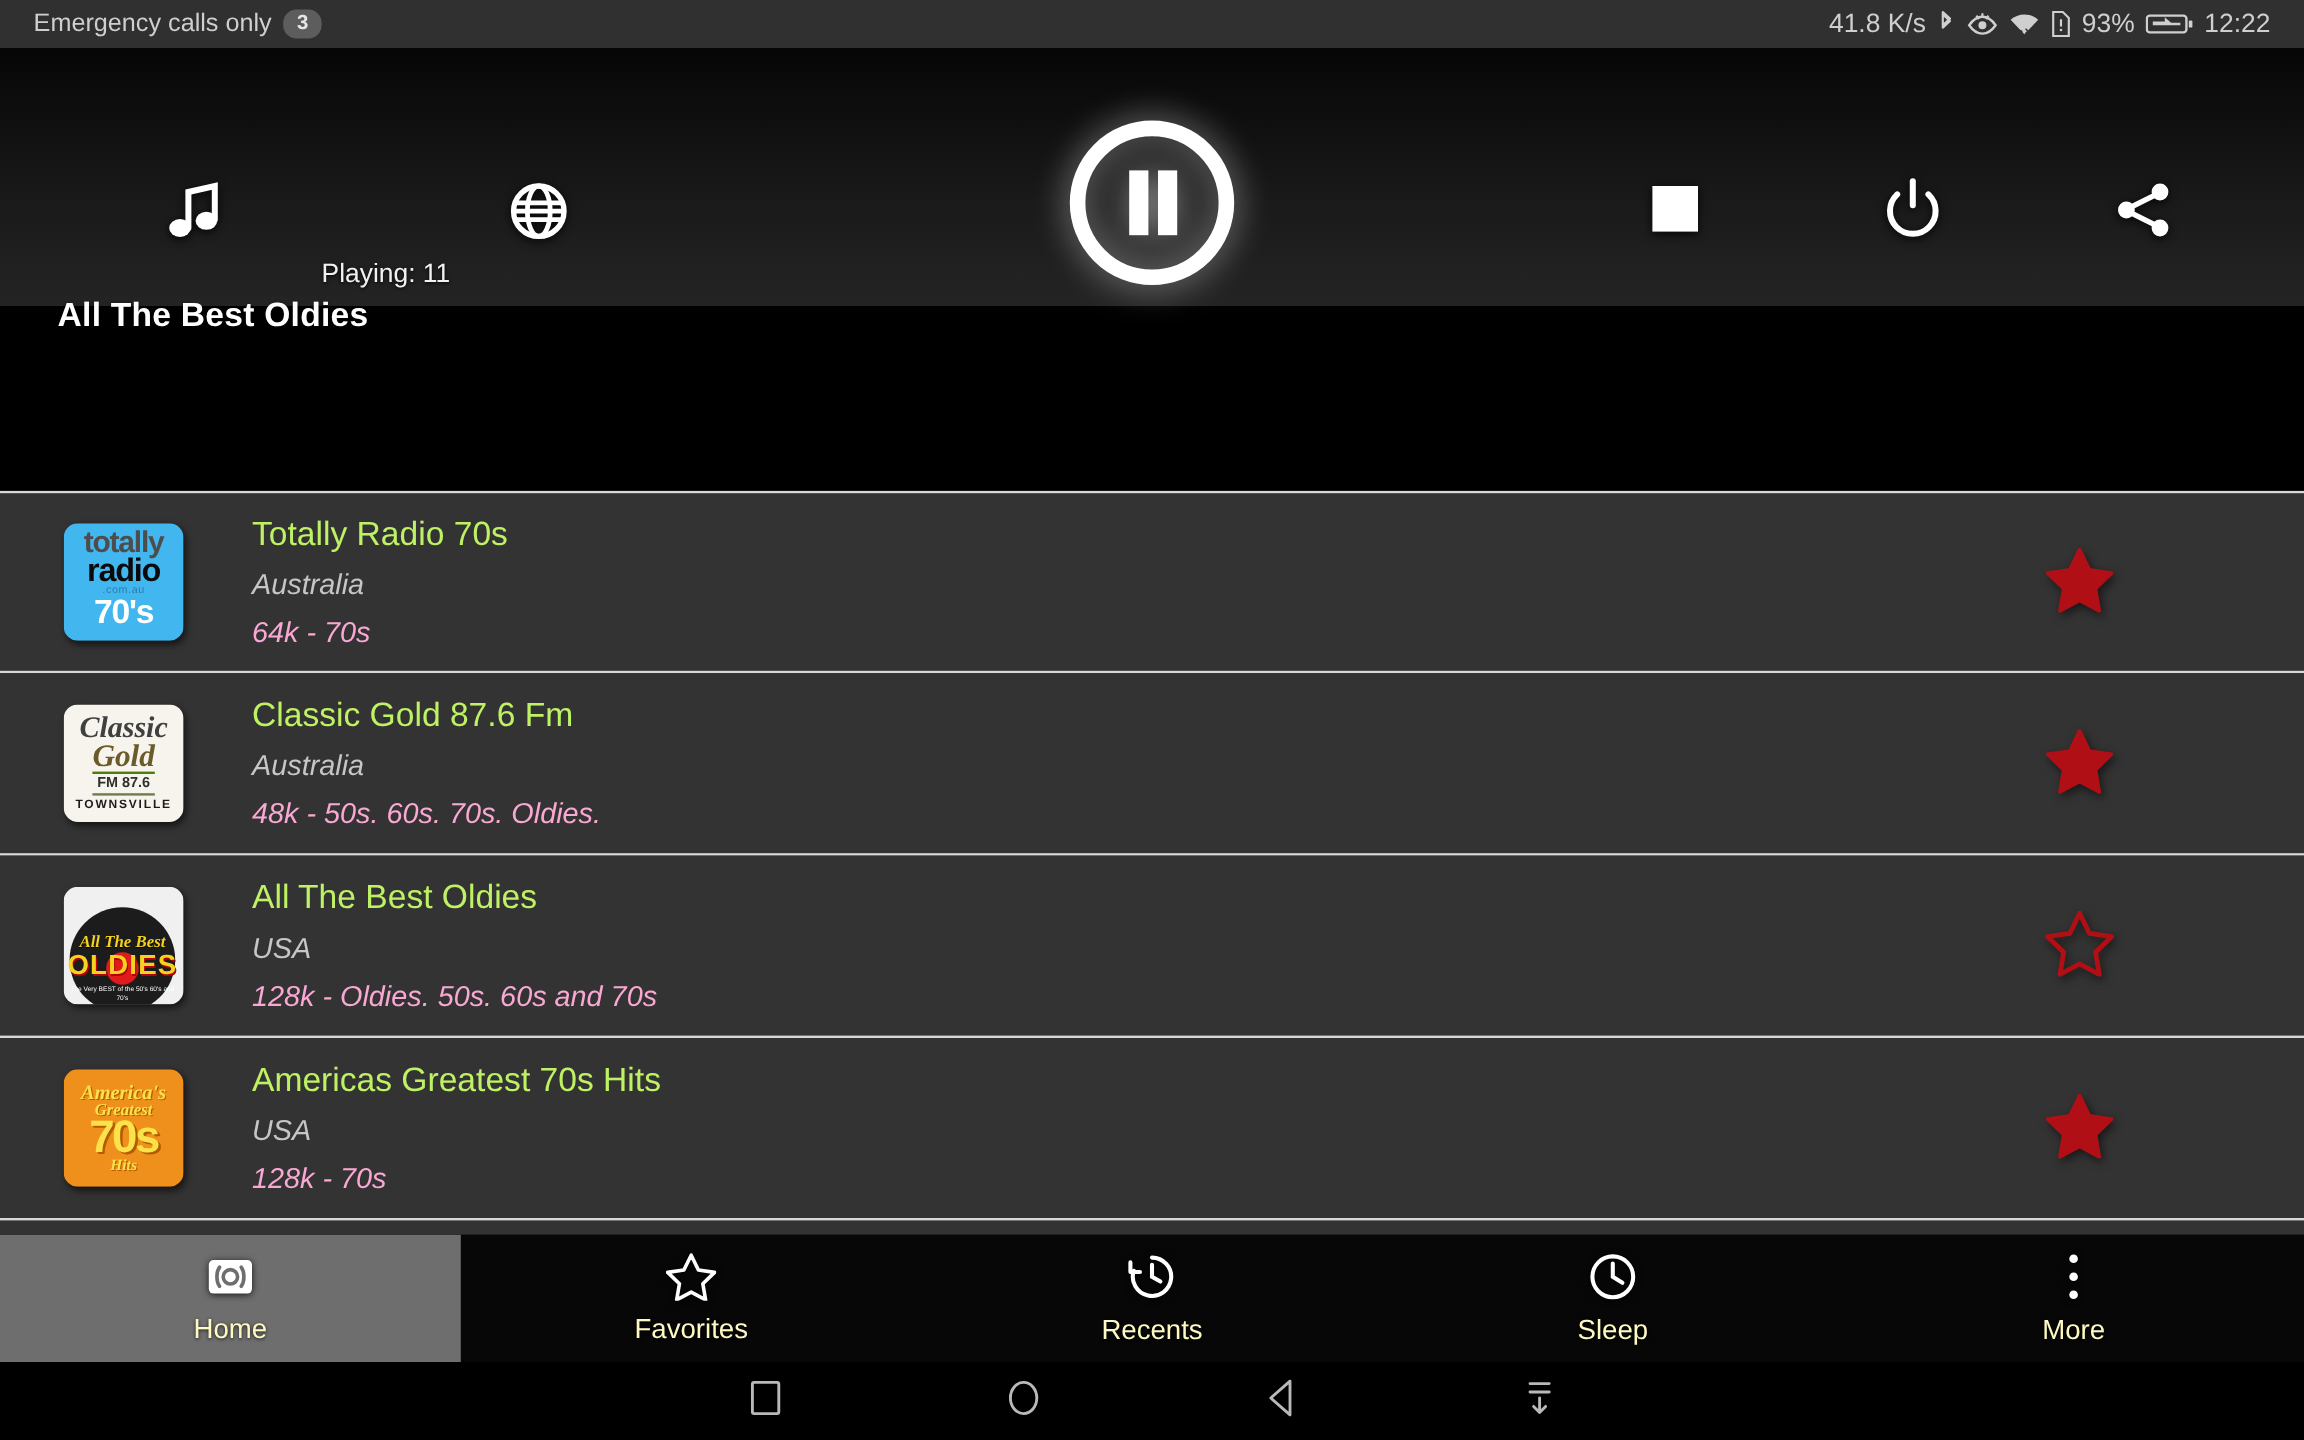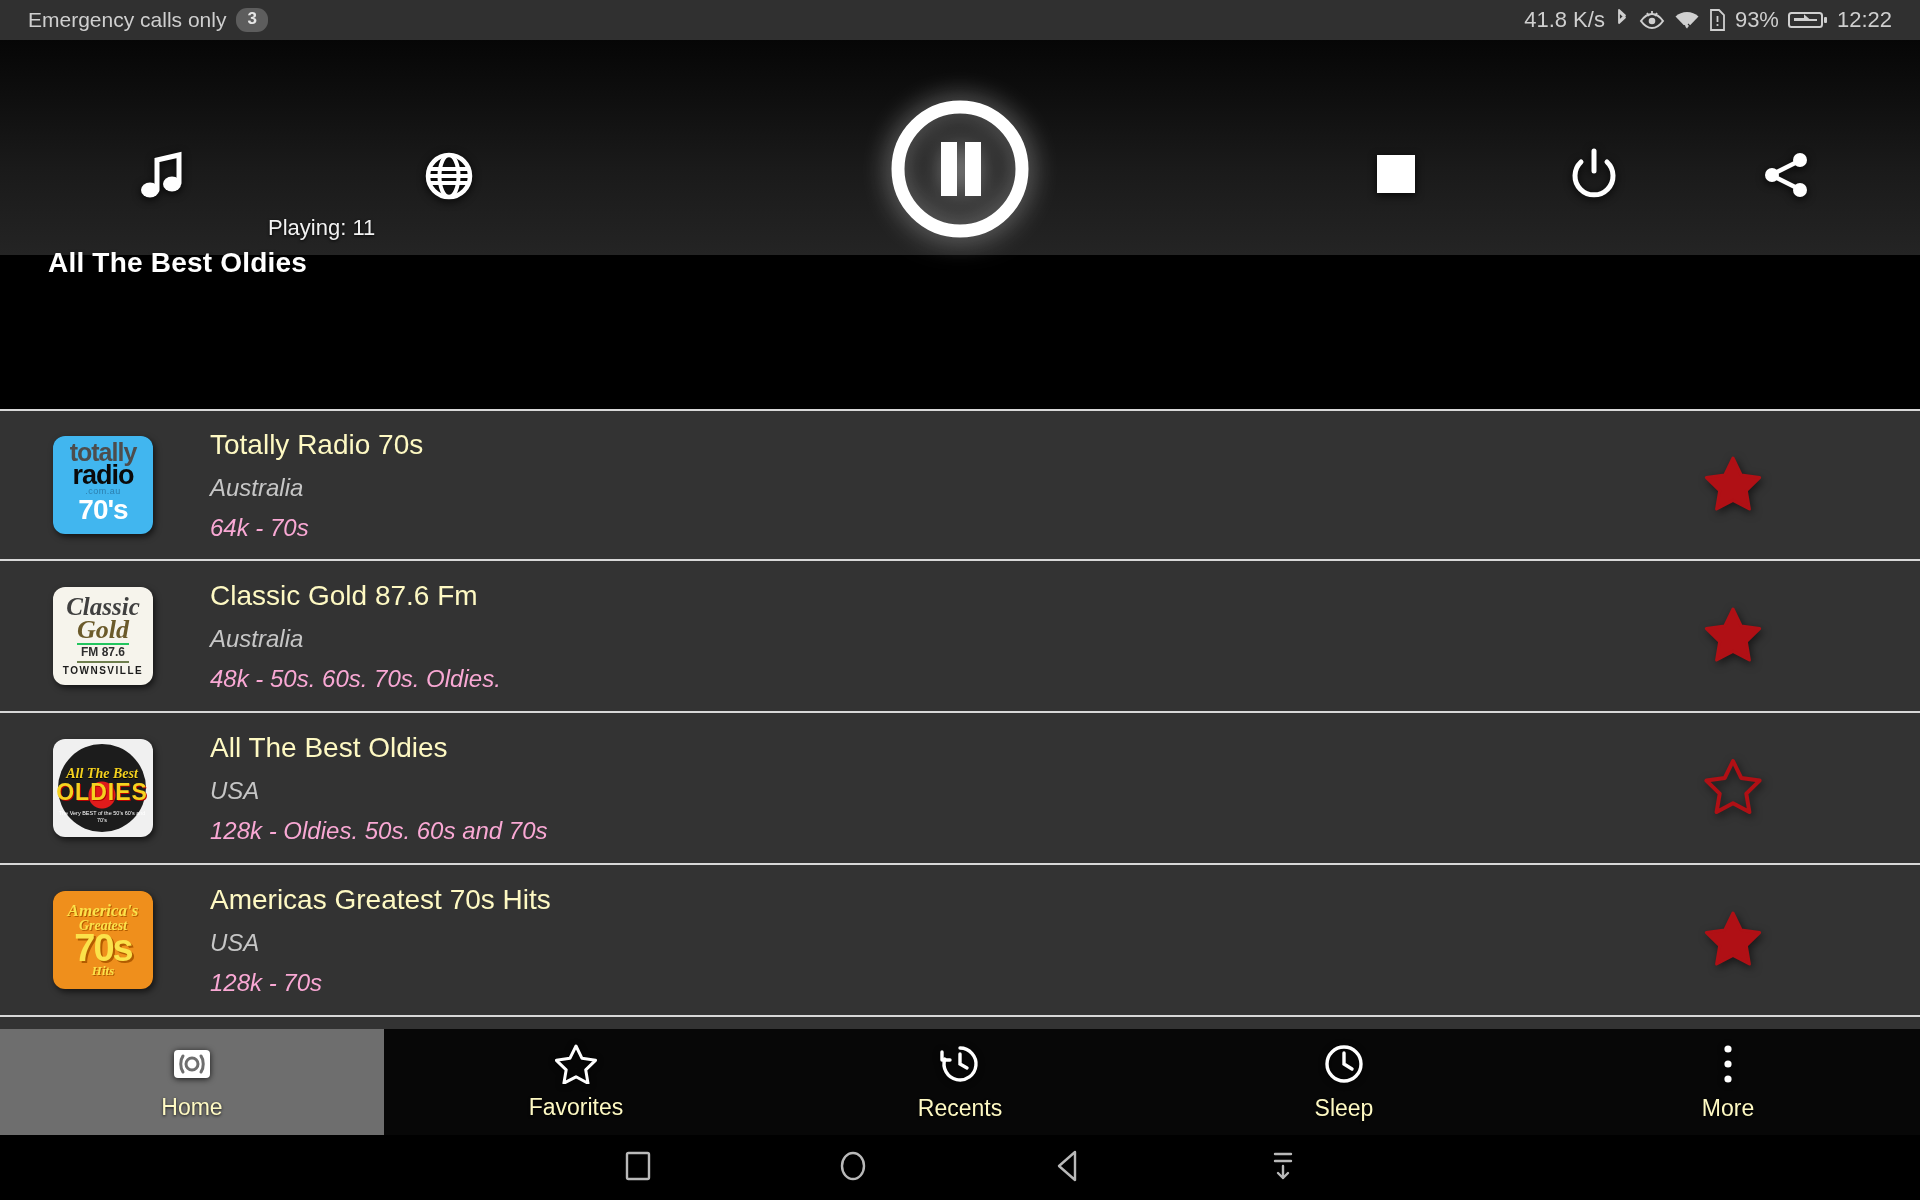--- a/index.html
+++ b/index.html
@@ -99,21 +99,21 @@
     width: 100px; height: 98px;
     margin-left: 53px; flex: none;
     border-radius: 12px;
     overflow: hidden; position: relative;
     box-shadow: 2px 3px 6px rgba(0,0,0,.6);
     background: #111;
     text-decoration: underline;
   }
   .rowtext { margin-left: 57px; flex: 1; }
   .r-title {
-    color: #fef9c3; font-size: 28px; line-height: 1.0;
+    color: #bef264; font-size: 28px; line-height: 1.0;
     margin-bottom: 17px;
   }
   .r-sub {
     color: #c6c6c6; font-size: 24px; font-style: italic;
     line-height: 1.0; margin-bottom: 16px;
   }
   .r-meta {
     color: #f9a8d4; font-size: 24px; font-style: italic;
     line-height: 1.0;
   }
@@ -131,30 +131,30 @@
   .lg-totally .t3 { font-size: 9px; color: #2b7fae; line-height: 1; letter-spacing: .5px;}
   .lg-totally .t4 { font-size: 28px; font-weight: bold; color: #ffffff; line-height: .95;
                     letter-spacing: -1px; margin-top: 1px;}
 
   .lg-gold { background: #f6f4ec; }
   .lg-gold .g1 { font-family: "Liberation Serif", serif; font-style: italic;
                  font-size: 25px; color: #404040; line-height: .85; font-weight: bold; }
   .lg-gold .g2 { font-family: "Liberation Serif", serif; font-style: italic;
                  font-size: 26px; color: #6b5a2a; line-height: .9; font-weight: bold; }
   .lg-gold .g3 { font-size: 12px; font-weight: bold; color: #2f2f2f; line-height: 1.3;
-                 border-top: 2px solid #22c55e; border-bottom: 2px solid #6e7f4e;
+                 border-top: 2px solid #4d7c0f; border-bottom: 2px solid #6e7f4e;
                  padding: 0 4px; margin-top: 2px;}
   .lg-gold .g4 { font-size: 10px; font-weight: bold; color: #1c1c1c; letter-spacing: 1.5px;
                  margin-top: 2px;}
 
   .lg-oldies { background: #f0f0f0; }
   .lg-oldies .disc {
     position: absolute; width: 88px; height: 88px; border-radius: 50%;
     background: radial-gradient(circle at 50% 58%, #e01b1b 0 13px, #1c1c1c 14px 100%);
-    top: 5px; left: 5px;
+    top: 17px; left: 5px;
     display: flex; flex-direction: column; align-items: center; justify-content: center;
   }
   .lg-oldies .o1 { font-family: "Liberation Serif", serif; font-style: italic;
                    font-size: 14px; color: #f5d21f; font-weight: bold; line-height: 1;
                    margin-top: 14px; text-shadow: 0 1px 0 #000;}
   .lg-oldies .o2 { font-size: 23px; font-weight: bold; color: #f5d21f; line-height: 1;
                    letter-spacing: 1px; text-shadow: 1px 1px 0 #b30000;}
   .lg-oldies .o3 { font-size: 5.5px; color: #ffffff; line-height: 1.25; text-align: center;
                    margin-top: 6px;}
 

